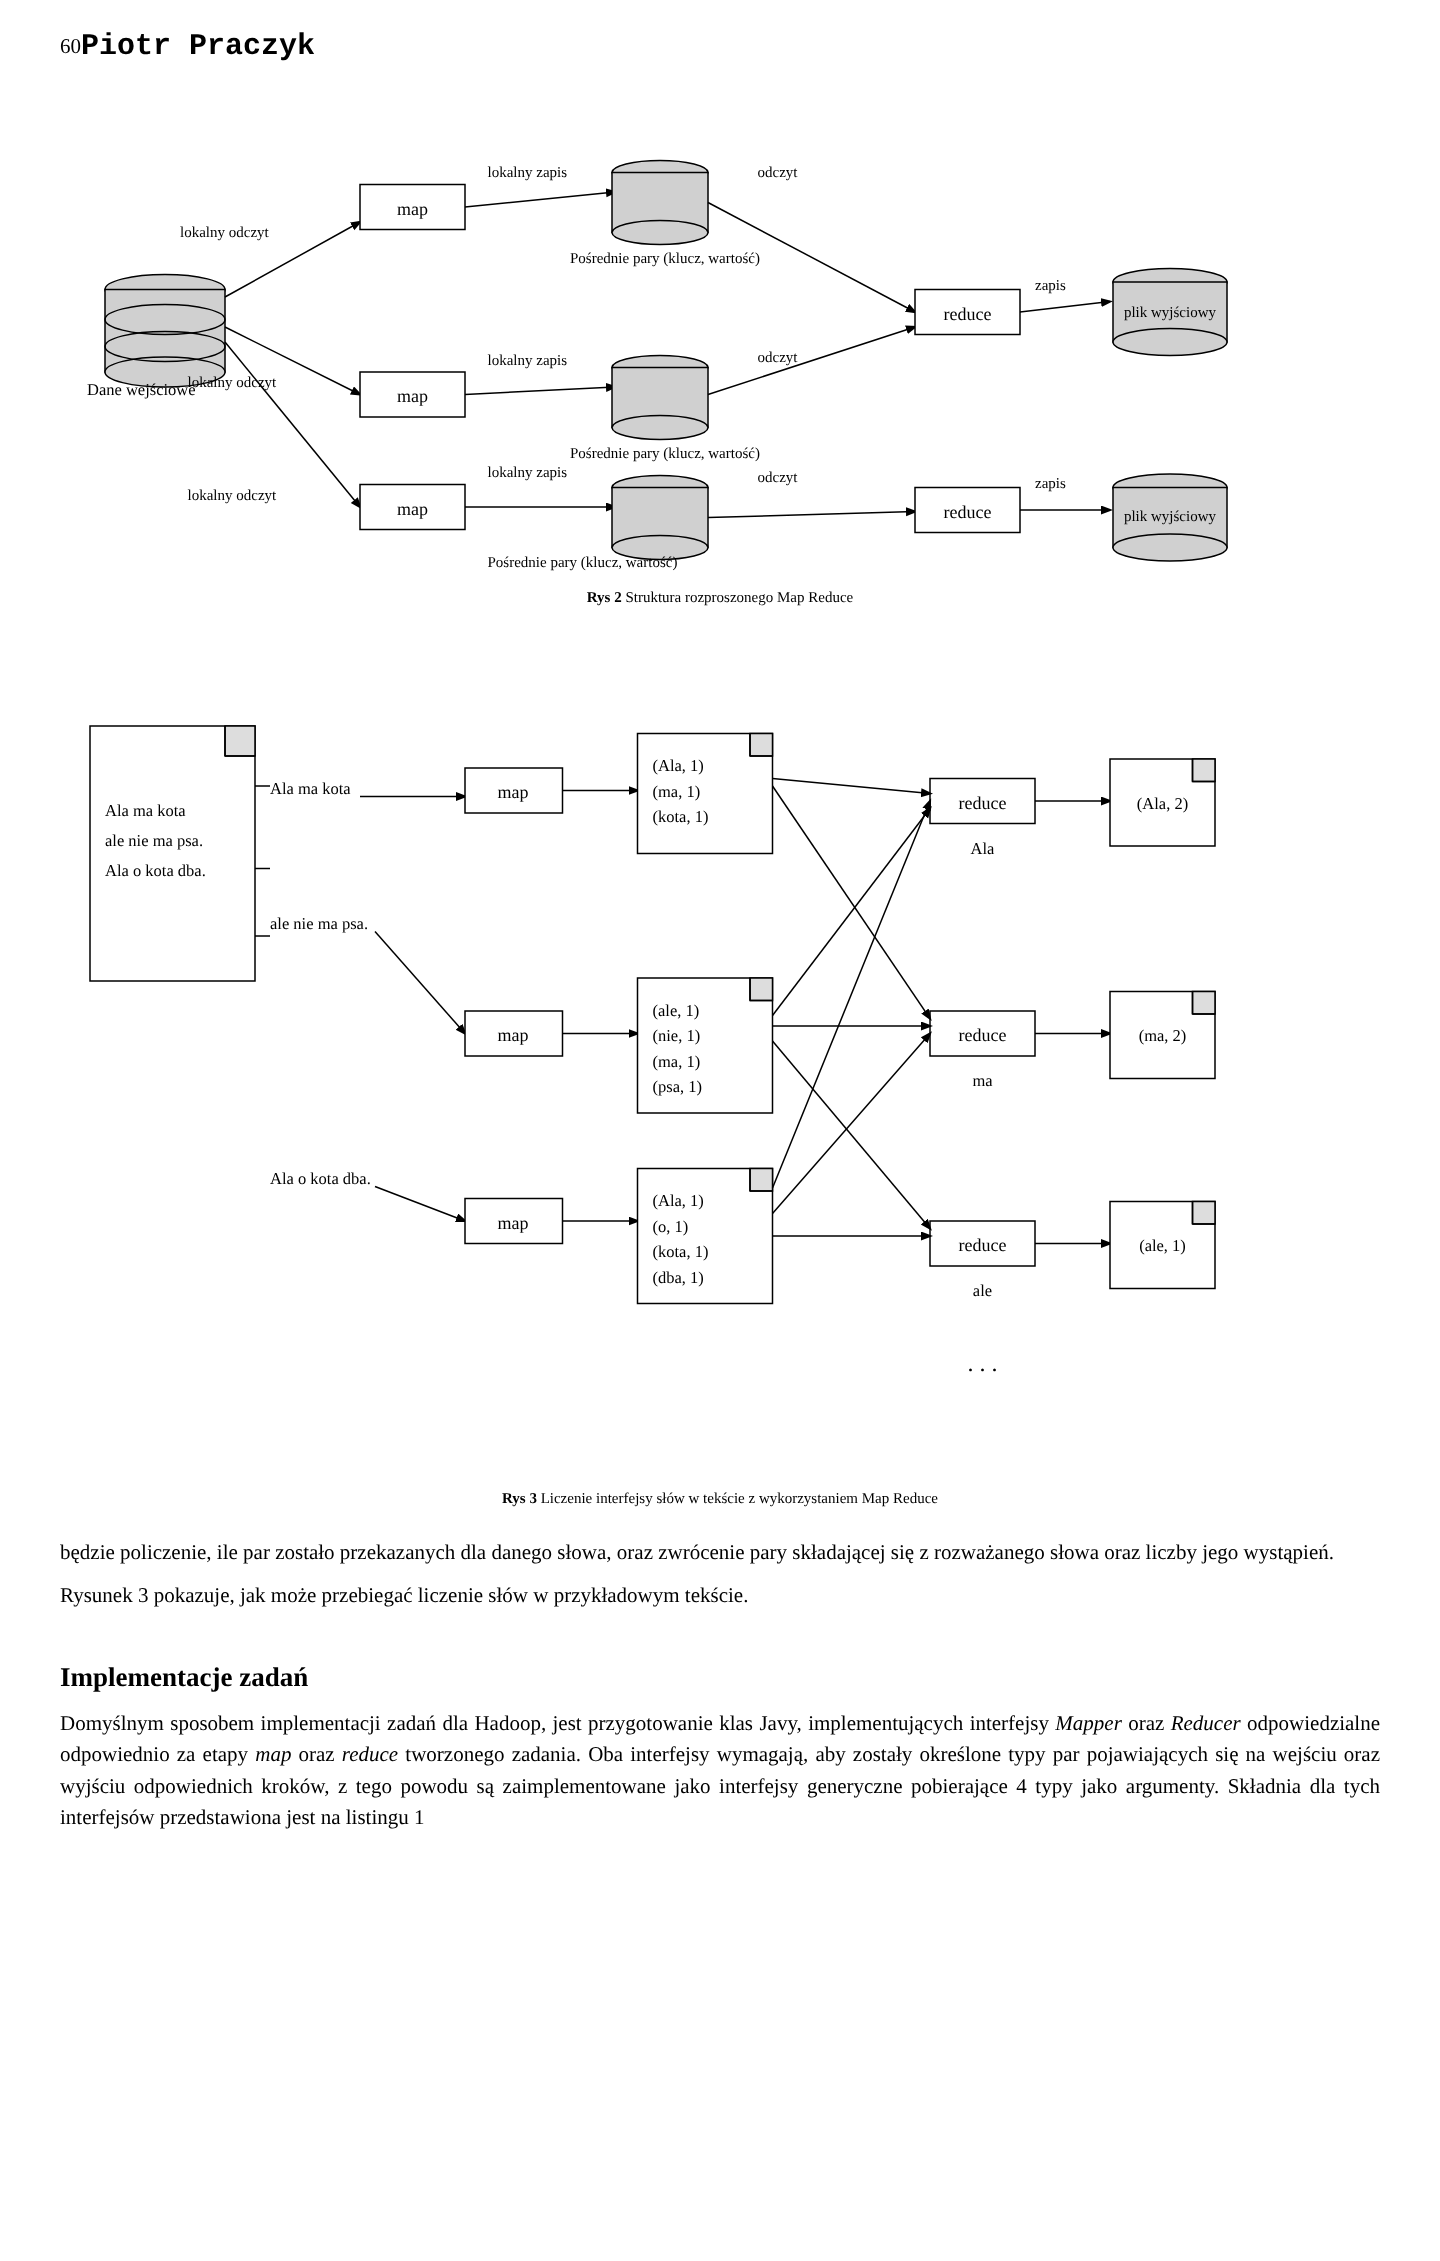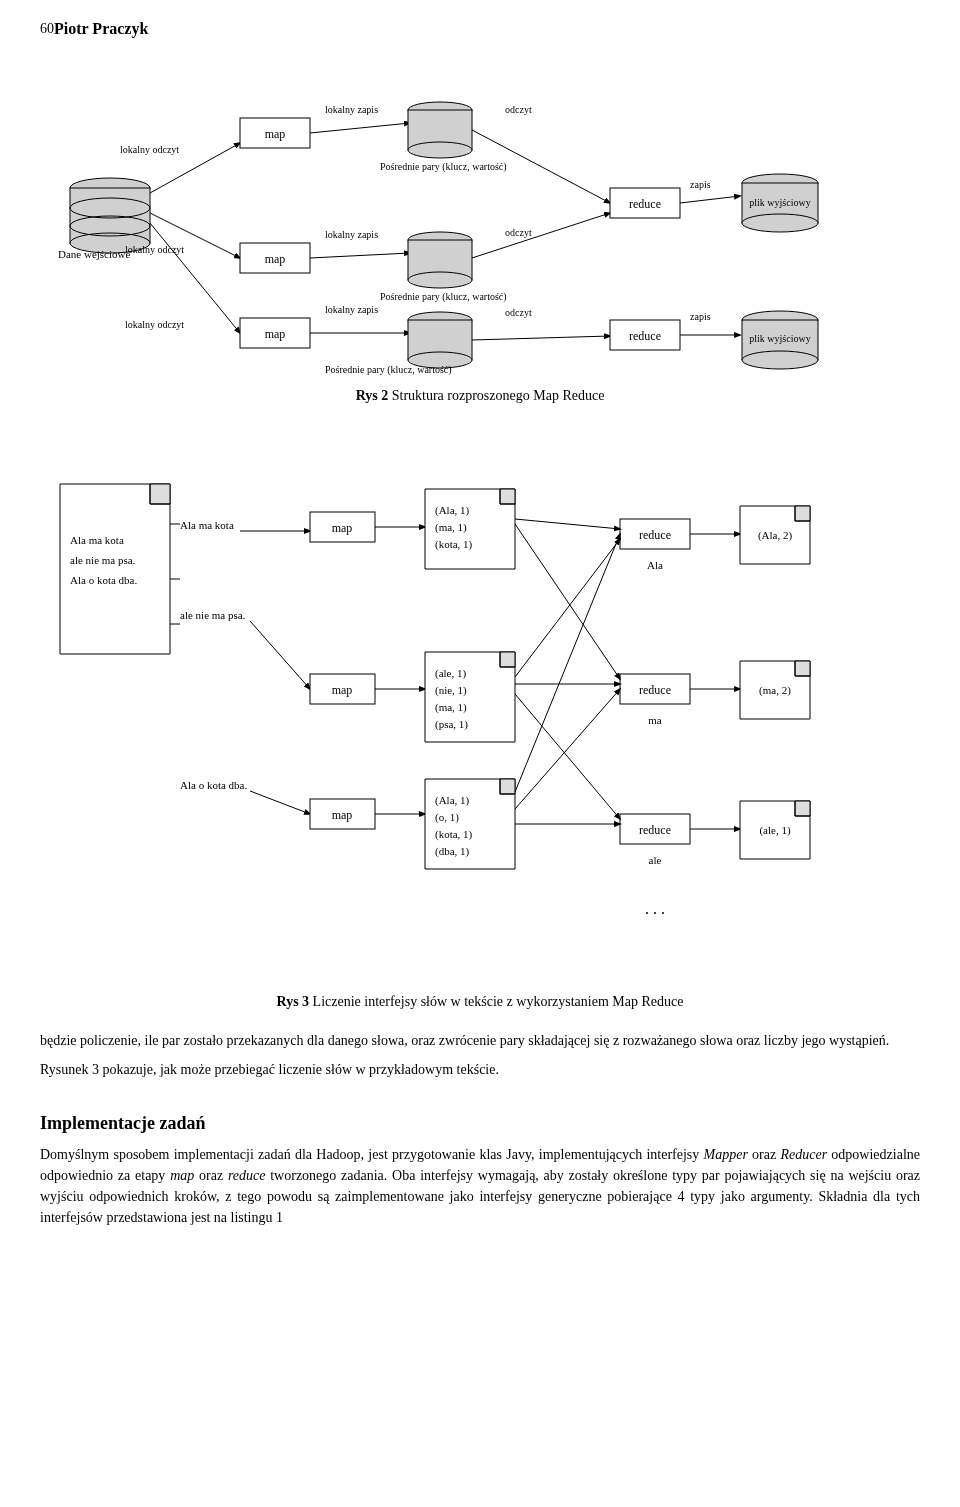--- a/index.html
+++ b/index.html
@@ -12,34 +12,34 @@
       padding: 20px 40px;
     }
 
     
     .page-header {
       display: flex;
       align-items: center;
       margin-bottom: 20px;
     }
     .page-number { font-size: 14px; }
-    .page-title { font-size: 16px; font-weight: bold; }
+    .page-title { font-size: 20px; font-weight: bold; font-family: Liberation Mono, monospace; }
 
     
     .diagram-container {
       position: relative;
       width: 100%;
       margin-bottom: 10px;
     }
 
     
     .fig-caption {
       text-align: center;
       margin: 10px 0 20px 0;
-      font-size: 14px;
+      font-size: 10px;
     }
     .fig-caption strong { font-weight: bold; }
 
     
     svg {
       display: block;
       margin: 0 auto;
     }
 
     

